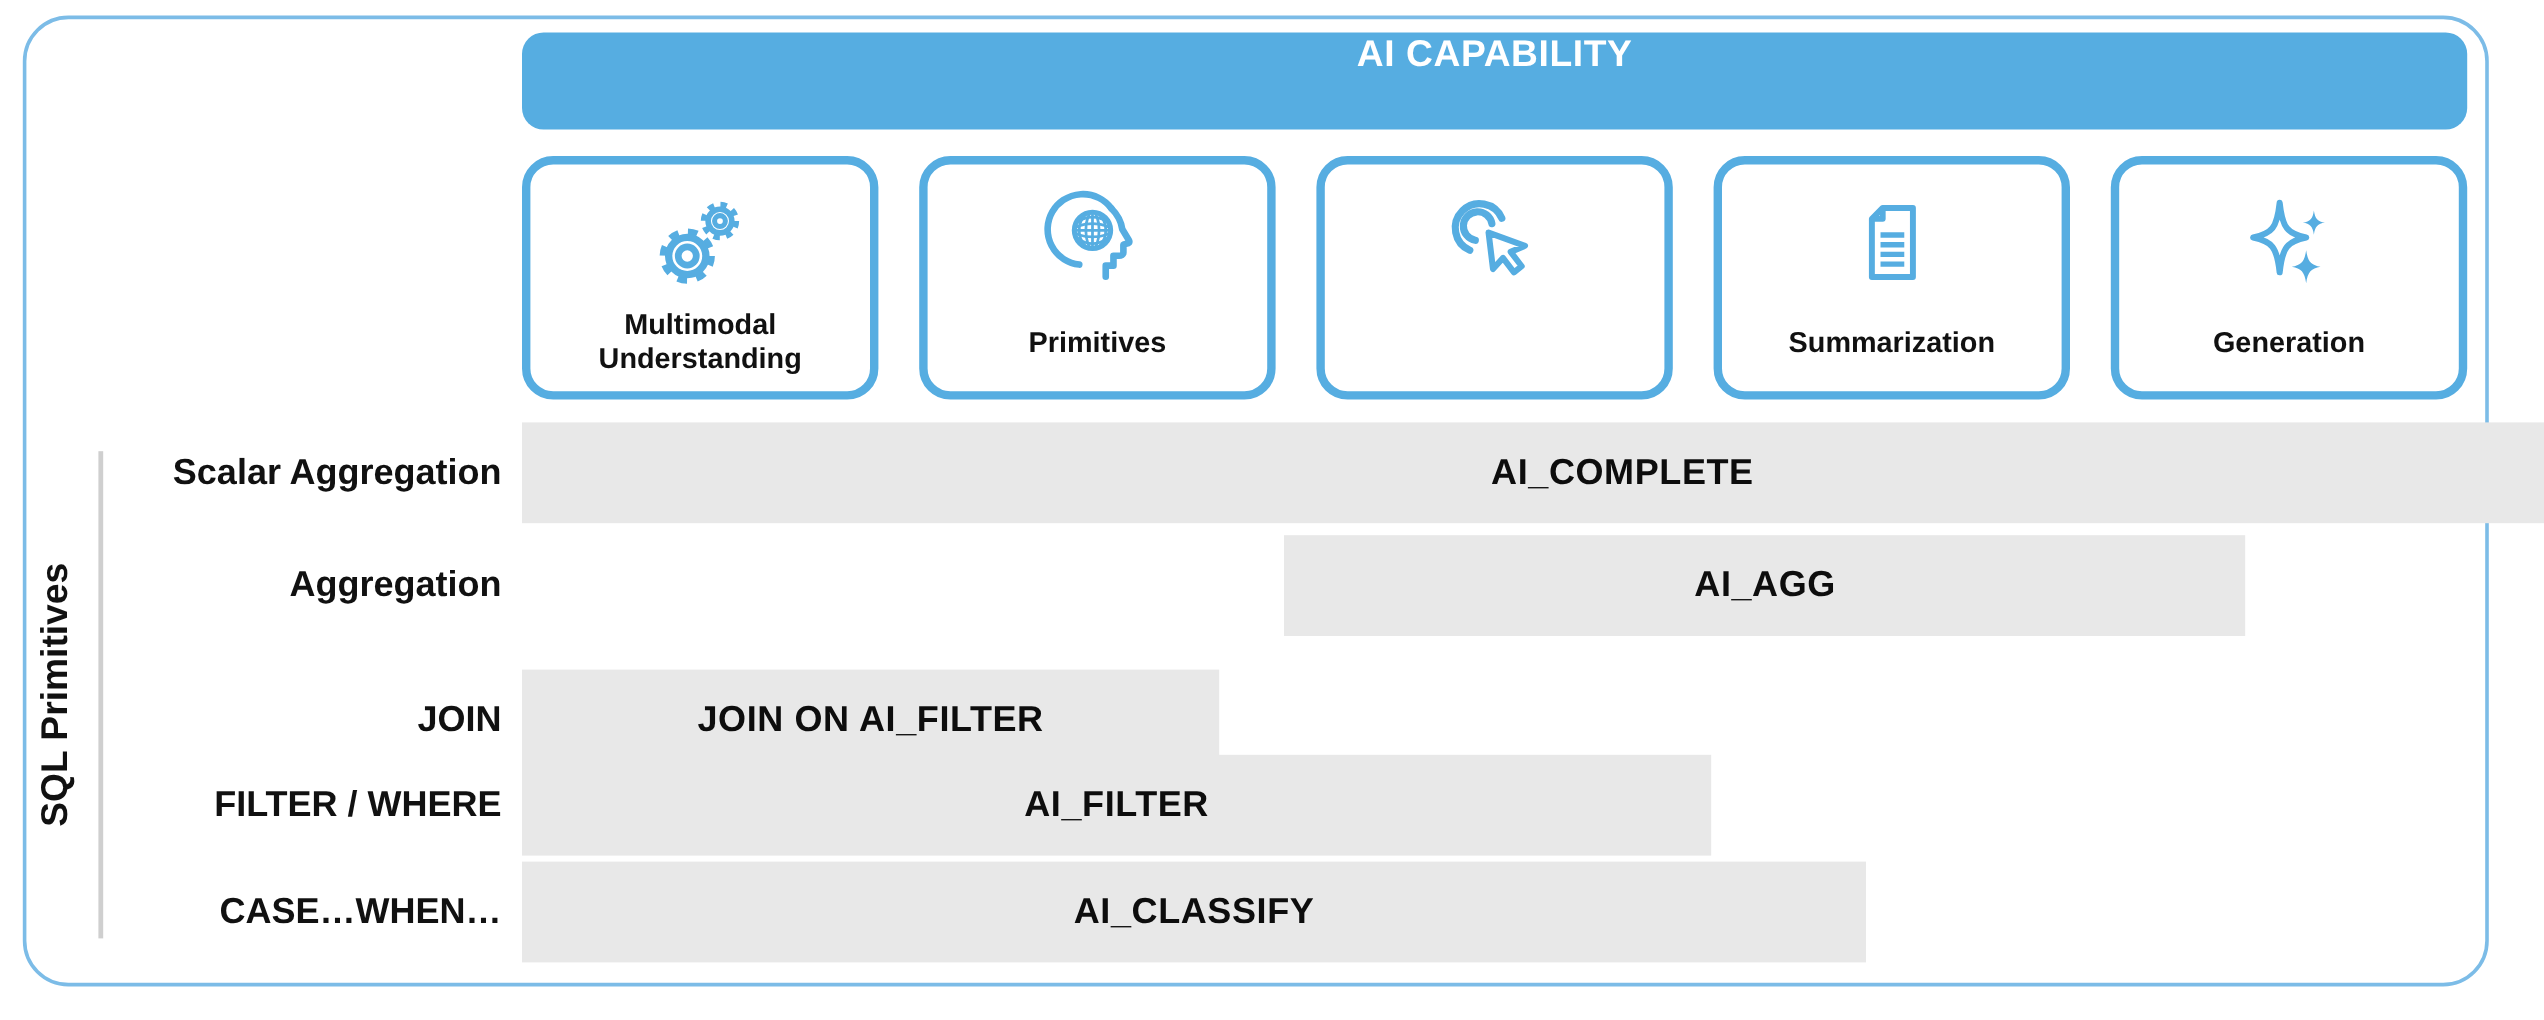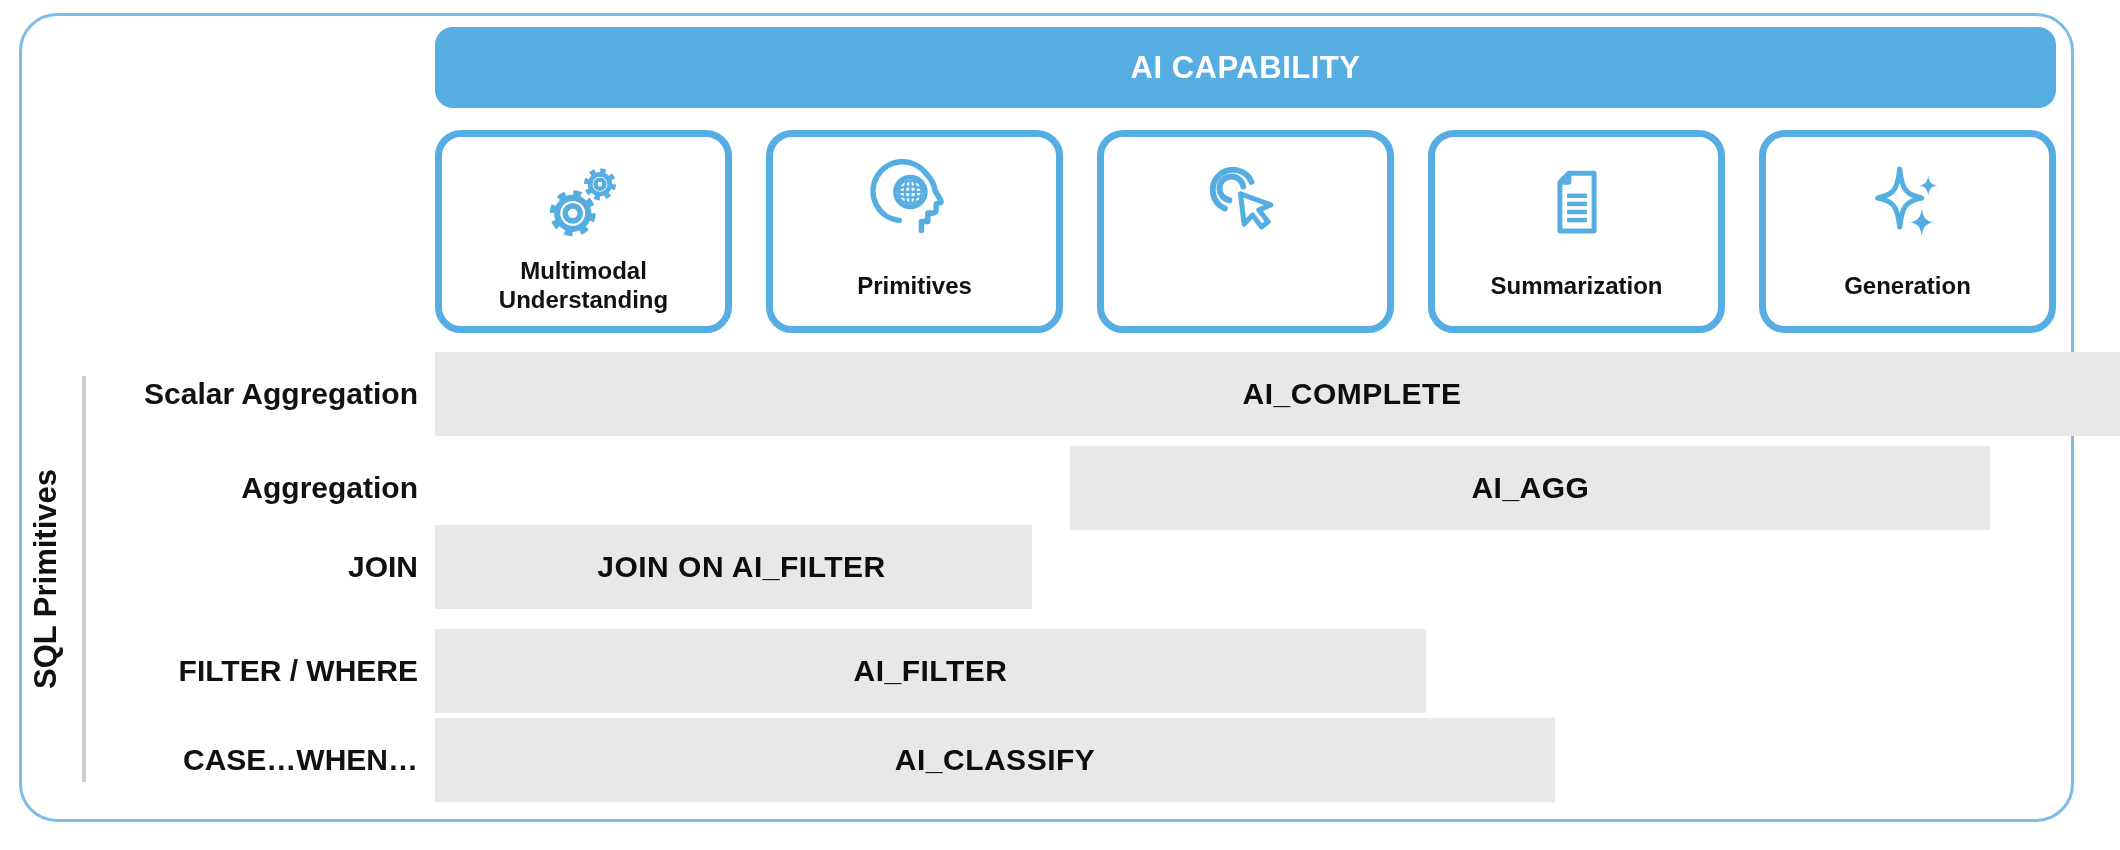--- a/index.html
+++ b/index.html
@@ -2,35 +2,35 @@
 <html><head>
 <meta charset="utf-8">
 <style>
   html,body{margin:0;padding:0;background:#ffffff;}
   body{width:2120px;height:850px;position:relative;font-family:"Liberation Sans",sans-serif;overflow:hidden;}
 
   .frame{position:absolute;left:19px;top:13px;width:2049px;height:803px;
          border:3px solid #7cbce7;border-radius:38px;background:#ffffff;}
 
   .header{position:absolute;left:435px;top:27px;width:1621px;height:81px;
-          background:#56ade1;border-radius:18px;display:flex;align-items:center;justify-content:center;
+          background:#56ade1;border-radius:18px;display:flex;align-items:flex-start;justify-content:center;
           color:#ffffff;font-weight:bold;font-size:31px;letter-spacing:0.5px;}
 
   .cards{position:absolute;left:435px;top:130px;width:1621px;height:203px;display:flex;gap:34px;}
   .card{flex:1;background:#ffffff;border:7px solid #56ade1;border-radius:26px;box-sizing:border-box;
         display:flex;flex-direction:column;align-items:center;padding-top:18px;}
   .icon-wrap{height:96px;display:flex;align-items:center;justify-content:center;}
   .card-label{height:62px;max-width:235px;display:flex;align-items:center;justify-content:center;text-align:center;
               font-weight:bold;font-size:24px;color:#111111;line-height:1.2;margin-top:4px;}
 
   .row-label{position:absolute;left:60px;width:358px;height:84px;display:flex;align-items:center;
              justify-content:flex-end;font-weight:bold;font-size:30px;color:#111111;white-space:nowrap;}
   .bar{position:absolute;height:84px;background:#e8e8e8;display:flex;align-items:center;justify-content:center;
        font-weight:bold;font-size:30px;color:#0d0d0d;letter-spacing:0.5px;}
-  .r0{top:352px}.r1{top:446px}.r2{top:525px}.r3{top:629px}.r4{top:718px}
+  .r0{top:352px}.r1{top:446px}.r2{top:558px}.r3{top:629px}.r4{top:718px}
 
   .sql-vert{position:absolute;left:46px;top:579px;transform:translate(-50%,-50%) rotate(-90deg);
             white-space:nowrap;font-weight:bold;font-size:31px;color:#111111;}
   .bracket{position:absolute;left:82px;top:376px;width:4px;height:406px;background:#cfcfcf;}
 
   svg{display:block;}
 </style>
 </head>
 <body>
 
@@ -121,16 +121,16 @@
 <div class="sql-vert">SQL Primitives</div>
 <div class="bracket"></div>
 
 <div class="row-label r0">Scalar Aggregation</div>
 <div class="row-label r1">Aggregation</div>
 <div class="row-label r2">JOIN</div>
 <div class="row-label r3">FILTER / WHERE</div>
 <div class="row-label r4">CASE…WHEN…</div>
 
 <div class="bar r0" style="left: 435px; width: 1834px;">AI_COMPLETE</div>
-<div class="bar r1" style="left: 1070.43px; width: 920px;">AI_AGG</div>
-<div class="bar r2" style="left: 435px; width: 581px; padding-left: 16px;">JOIN ON AI_FILTER</div>
+<div class="bar r1" style="left: 1070.43px; width: 801px;">AI_AGG</div>
+<div class="bar r2" style="left: 435px; width: 581px;">JOIN ON AI_FILTER</div>
 <div class="bar r3" style="left: 435px; width: 991px;">AI_FILTER</div>
 <div class="bar r4" style="left: 435px; width: 1120.11px;">AI_CLASSIFY</div>
 
 </body></html>

